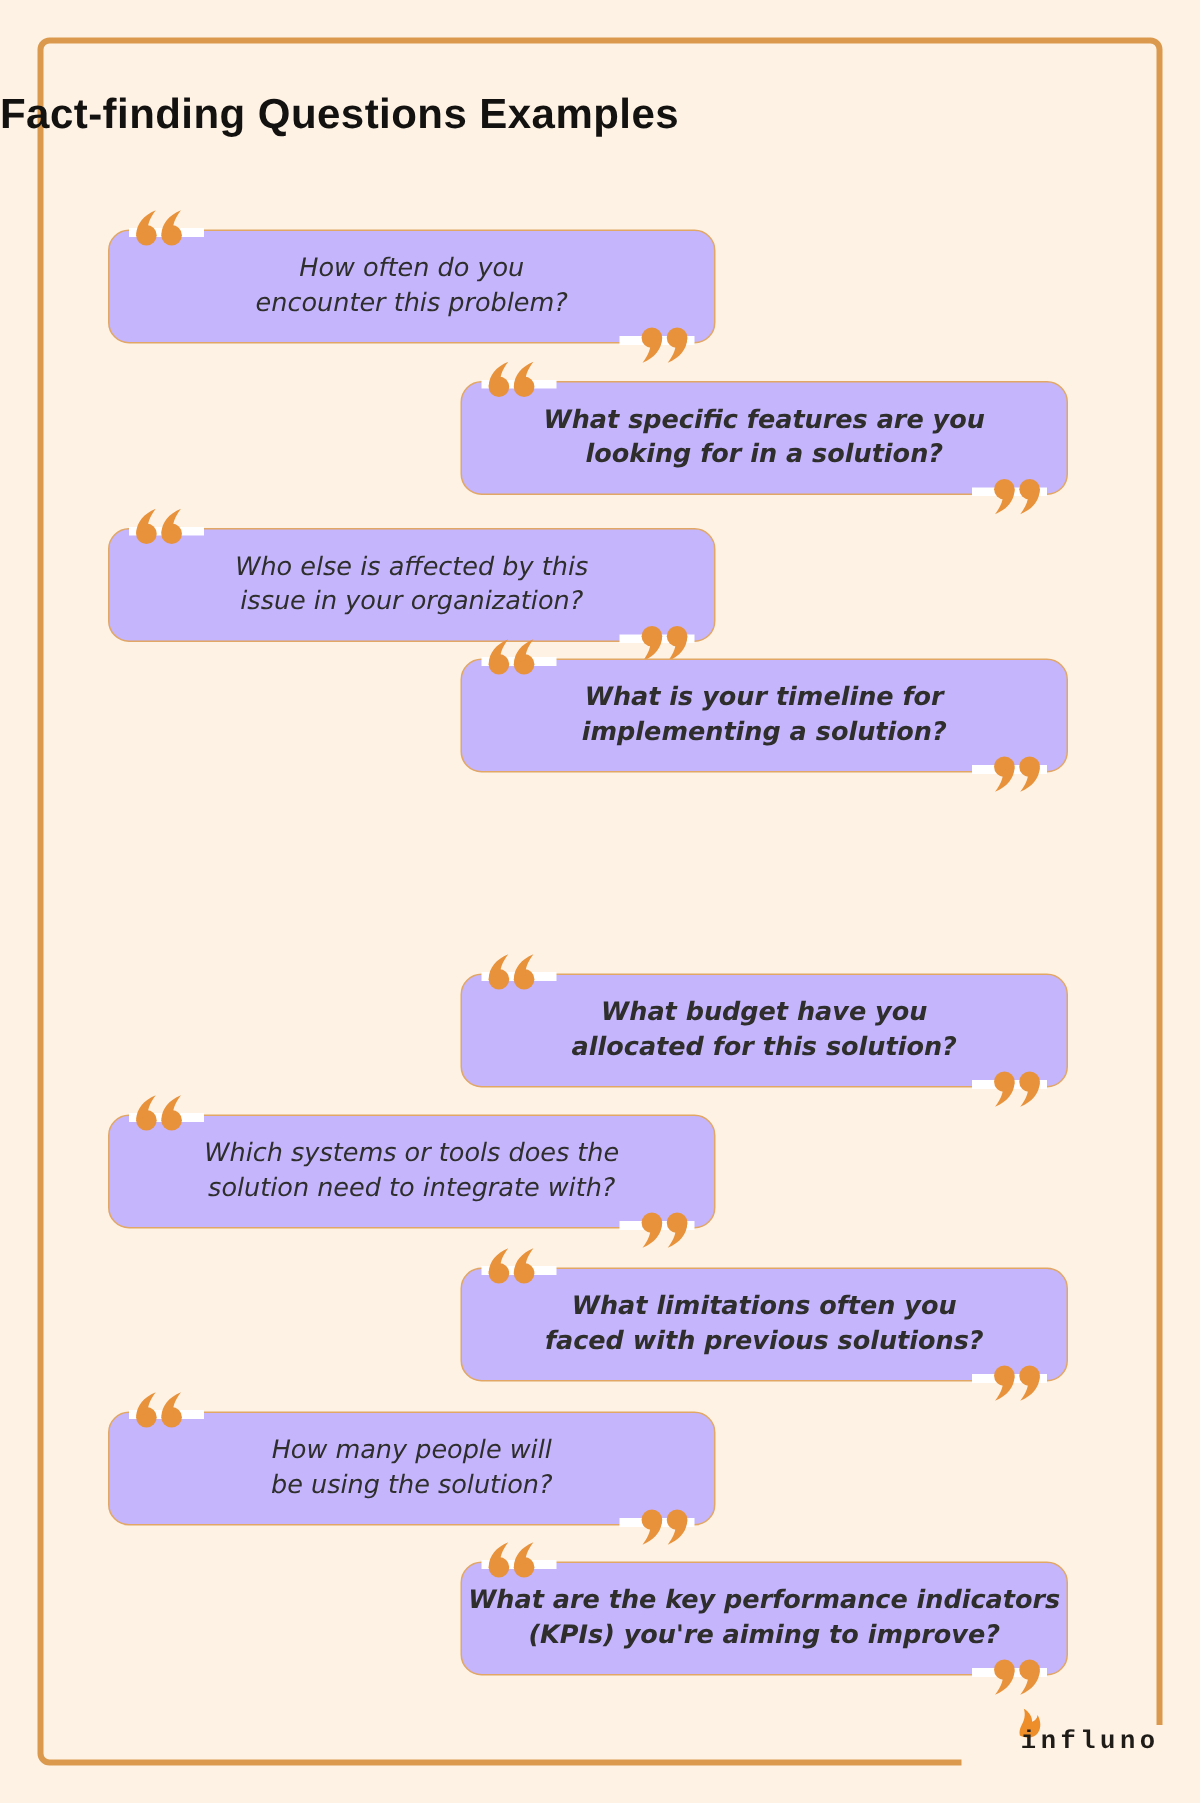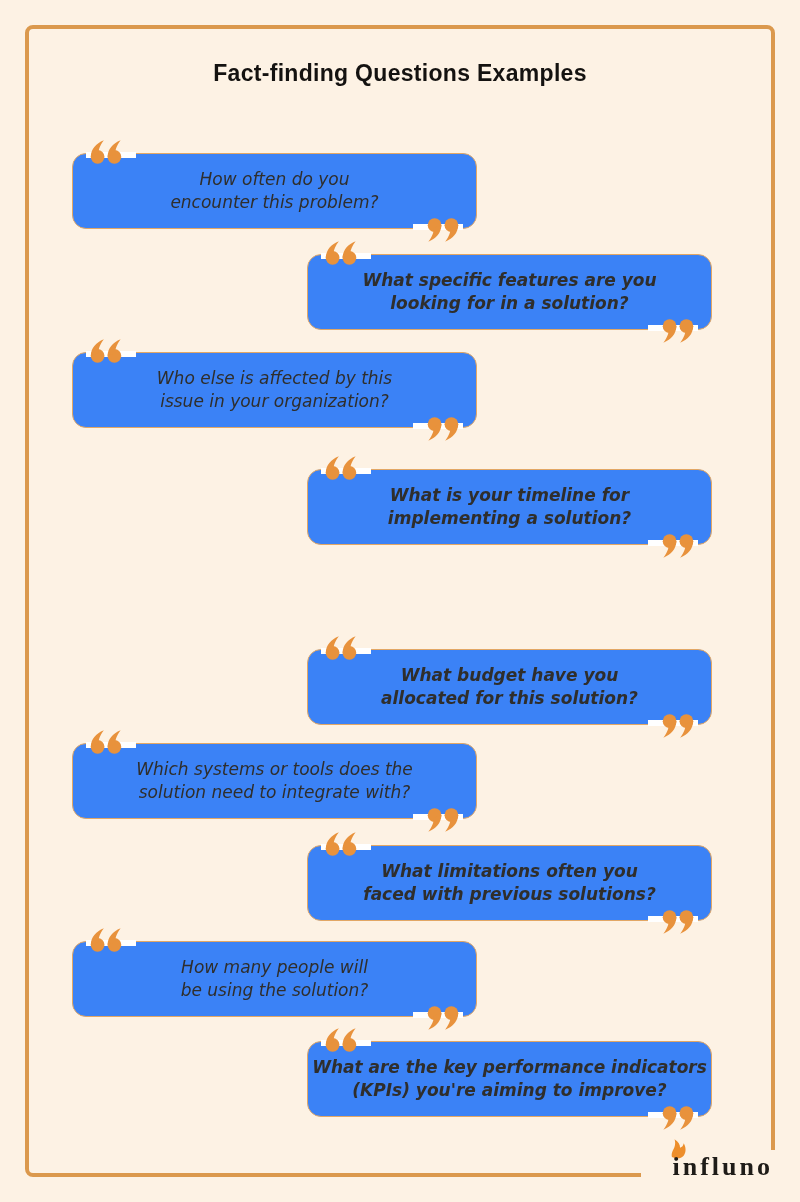--- a/index.html
+++ b/index.html
@@ -14,31 +14,30 @@
     position:absolute;
     left:25px;top:25px;
     width:742px;height:1144px;
     border:4px solid #DB994D;
     border-radius:8px;
   }
   .title{
     position:absolute;
     left:0;top:60px;width:100%;
     margin:0;
-    text-align:center;
     font-family:"Liberation Sans", sans-serif;
     font-weight:bold;
-    font-size:23px;
+    font-size:28px;
     letter-spacing:0.3px;
     color:#141210;
   }
   .qbox{
     position:absolute;
     width:405px;height:76px;
-    background:#3b82f6;
+    background:#c4b5fd;
     border:1.5px solid #E2A765;
     border-radius:14px;
     box-sizing:border-box;
   }
   .qbox.left{left:72px;}
   .qbox.right{left:307px;font-weight:bold;}
   .qtext{
     position:absolute;inset:0;
     display:flex;flex-direction:column;
     align-items:center;justify-content:center;
@@ -73,23 +72,23 @@
     width:159px;height:52px;
     background:#FDF2E4;
   }
   .logo{
     position:absolute;
     right:27px;bottom:16px;
     height:34px;
   }
   .logo-text{
     position:relative;
-    font-family:Liberation Serif, serif;
+    font-family:Liberation Mono, monospace;
     font-weight:bold;
-    font-size:26px;
+    font-size:17px;
     letter-spacing:3px;
     color:#1F1C18;
   }
   .flame{
     position:absolute;
     left:-3px;top:-13px;
     width:17px;height:21px;
     transform:rotate(10deg);
   }
   .hidden-defs{position:absolute;width:0;height:0;overflow:hidden;}
@@ -156,21 +155,21 @@
       </svg>
     <svg class="quote-ic q-close" viewBox="0 0 39 30">
         <use href="#quote-pair"></use>
       </svg>
     <div class="qtext">
       <div>Who else is affected by this</div>
       <div>issue in your organization?</div>
     </div>
   </div>
 
-  <div class="qbox right" style="top:469px">
+  <div class="qbox right" style="top:439px">
     <div class="patch patch-top"></div>
     <div class="patch patch-bottom"></div>
     <svg class="quote-ic q-open" viewBox="0 0 39 30">
         <use href="#quote-pair"></use>
       </svg>
     <svg class="quote-ic q-close" viewBox="0 0 39 30">
         <use href="#quote-pair"></use>
       </svg>
     <div class="qtext">
       <div>What is your timeline for</div>

